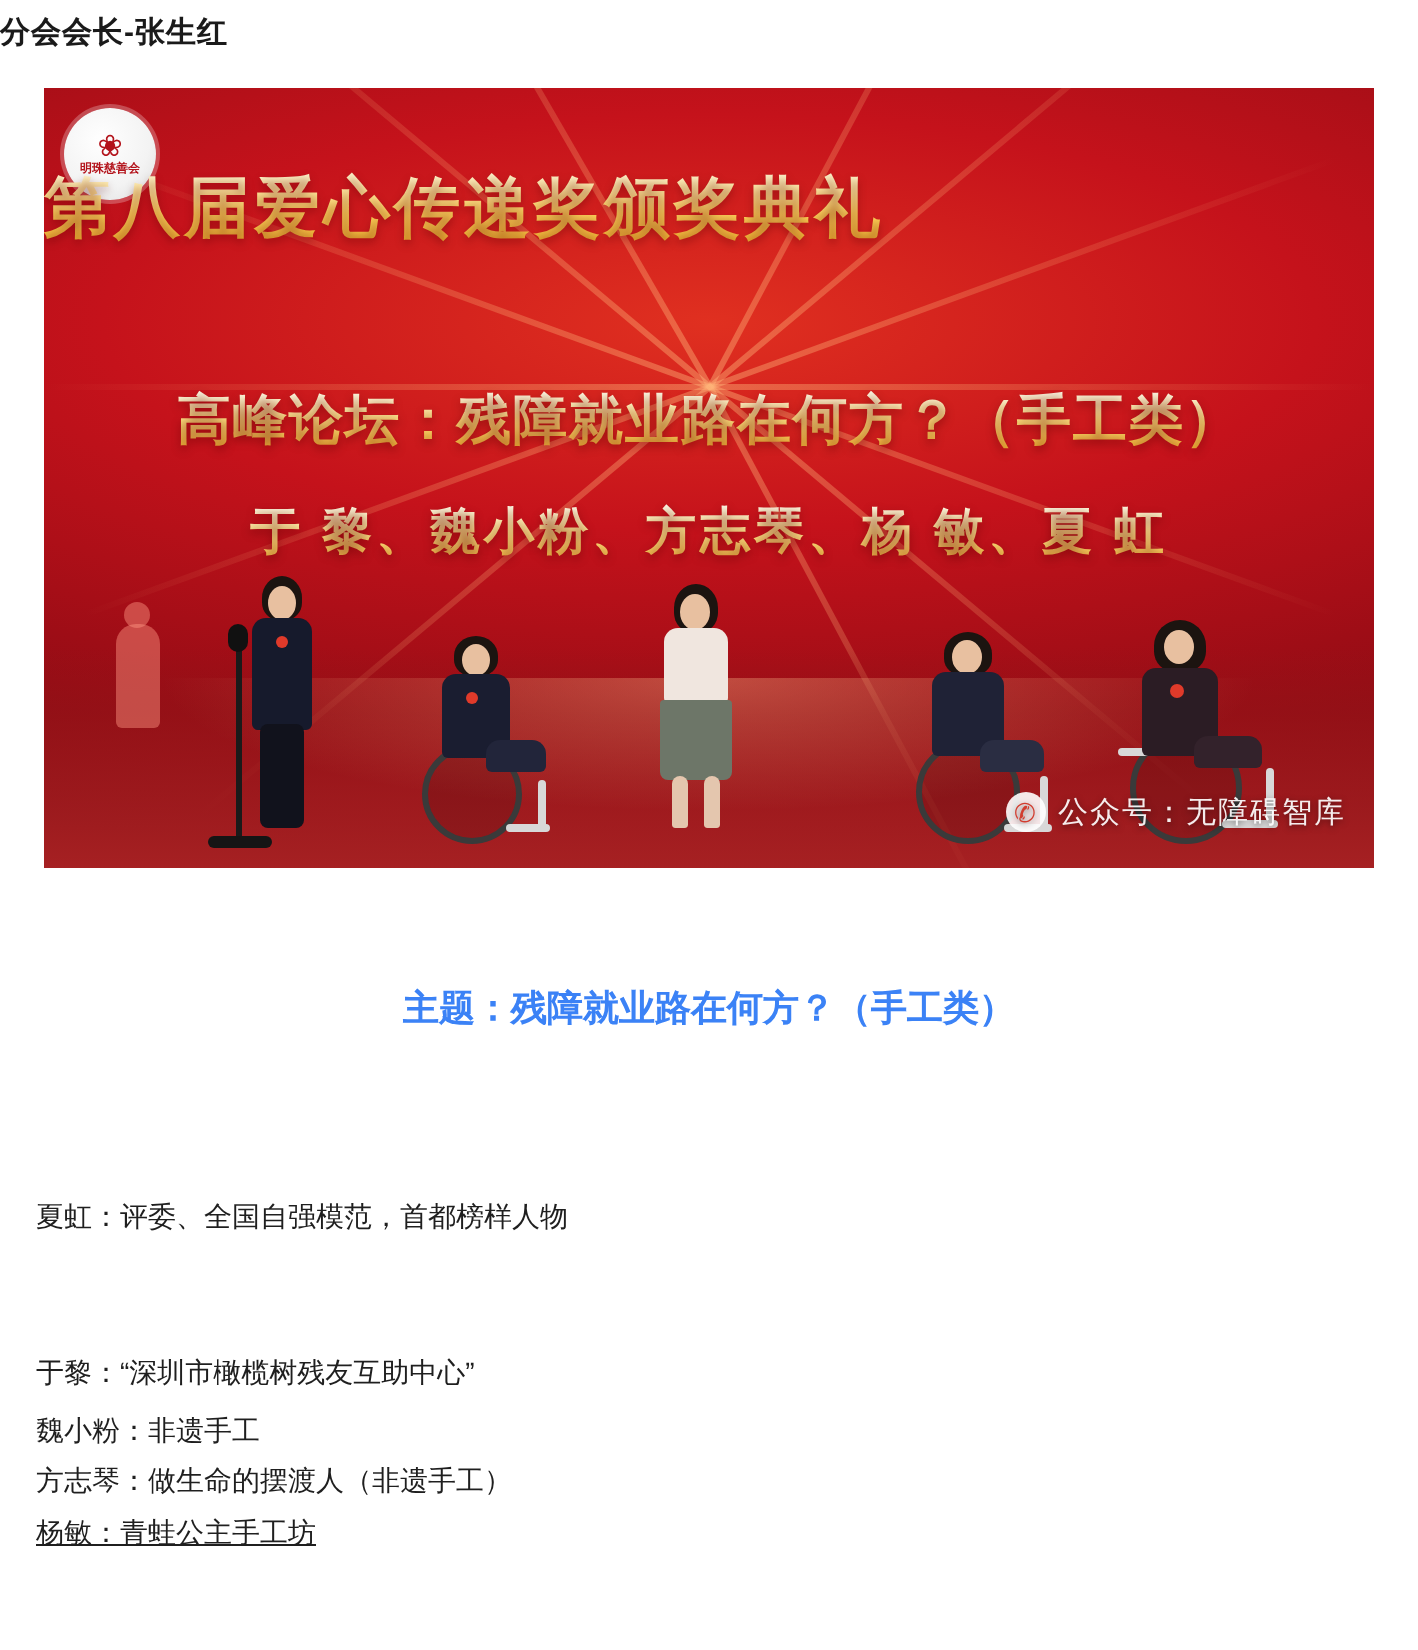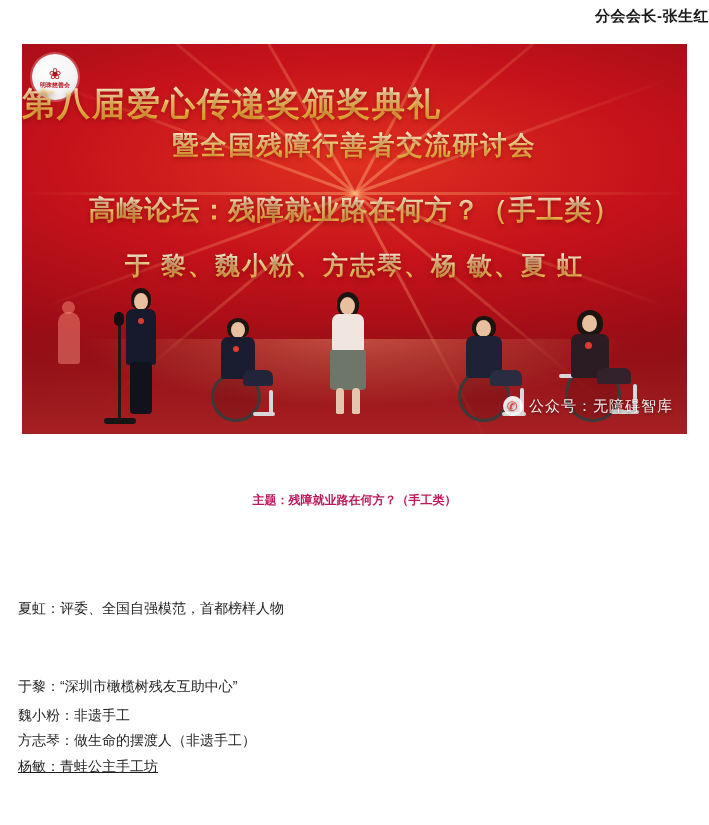--- a/index.html
+++ b/index.html
@@ -13,21 +13,21 @@
     font-family: "Liberation Sans", "DejaVu Sans", sans-serif;
     color: #222222;
     overflow: hidden;
   }
   .page {
     position: relative;
     width: 709px;
     height: 825px;
   }
   .doc-title {
-    text-align: right;
+    text-align: left;
     font-size: 15px;
     font-weight: bold;
     color: #1a1a1a;
     padding-top: 7px;
     letter-spacing: 0.5px;
   }
 
   
   .photo {
     position: absolute;
@@ -233,23 +233,23 @@
     justify-content: center;
     line-height: 1;
   }
 
   
   .topic {
     position: absolute;
     left: 0; right: 0;
     top: 492px;
     text-align: center;
-    font-size: 12px;
-    font-weight: bold;
-    color: #be185d;
+    font-size: 18px;
+    font-weight: bold;
+    color: #3b82f6;
   }
   .para {
     position: absolute;
     left: 18px;
     font-size: 14px;
     color: #1f1f1f;
     line-height: 20px;
     white-space: nowrap;
   }
   .p-xiahong { top: 598px; }
@@ -283,21 +283,20 @@
     <div class="ray" style="transform: rotate(160deg);"></div>
 
     <div class="logo-badge">
       <div class="mark">
         <span class="sym">❀</span>
         <span>明珠慈善会</span>
       </div>
     </div>
 
     <div class="banner-title">第八届爱心传递奖颁奖典礼</div>
-    <div class="banner-sub">暨全国残障行善者交流研讨会</div>
     <div class="banner-forum">高峰论坛：残障就业路在何方？（手工类）</div>
     <div class="banner-names">于 黎、魏小粉、方志琴、杨 敏、夏 虹</div>
 
     <div class="photo-floor"></div>
     <div class="photo-floor-shine"></div>
 
     <div class="silhouette"></div>
 
     <div class="person" style="left: 96px; bottom: 16px; width: 46px; height: 130px;">
       <div class="hair" style="left: 13px; top: 0; width: 20px; height: 22px;"></div>

